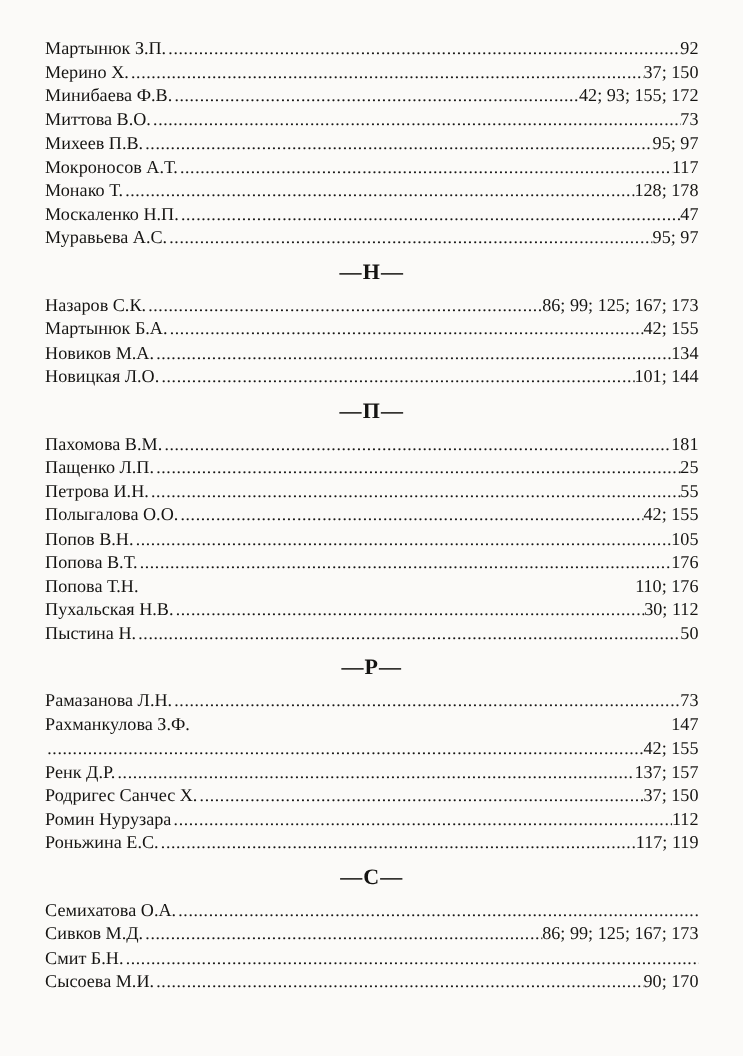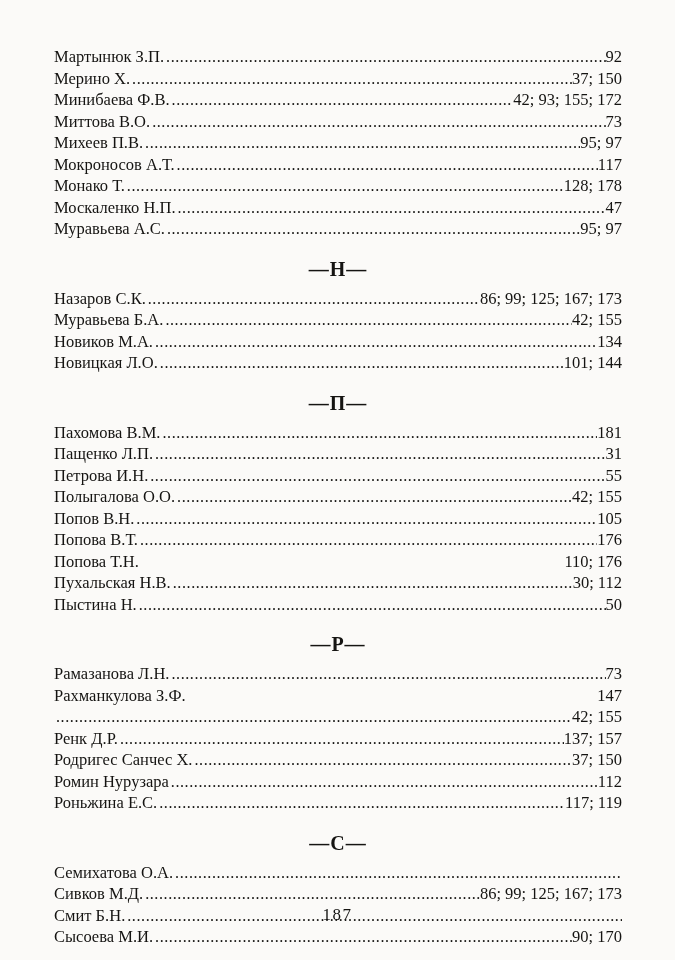--- a/index.html
+++ b/index.html
@@ -14,21 +14,21 @@
     color: #151412;
     font-family: "Liberation Serif", "DejaVu Serif", serif;
   }
   .page {
     box-sizing: border-box;
     width: 675px;
     height: 960px;
     padding: 30px 37px 0 38px;
     position: relative;
   }
-  .section { margin: 16px; }
+  .section { margin: 3px; }
   .sec-header {
     text-align: center;
     font-weight: bold;
     font-size: 20px;
     line-height: 26px;
     margin: 8px 0 6px 0;
     letter-spacing: 1px;
   }
   .entry {
     display: flex;
@@ -118,21 +118,21 @@
         </div>
       </div>
       <div class="section">
         <div class="sec-header">—Н—</div>
         <div class="entry">
           <span class="name">Назаров С.К.</span>
           <span class="leader">............................................................................................................................................................................................................................</span>
           <span class="pages">86; 99; 125; 167; 173</span>
         </div>
         <div class="entry">
-          <span class="name">Муравьева Б.А.</span>
+          <span class="name">Мартынюк Б.А.</span>
           <span class="leader">............................................................................................................................................................................................................................</span>
           <span class="pages">42; 155</span>
         </div>
         <div class="entry">
           <span class="name">Новиков М.А.</span>
           <span class="leader">............................................................................................................................................................................................................................</span>
           <span class="pages">134</span>
         </div>
         <div class="entry">
           <span class="name">Новицкая Л.О.</span>
@@ -143,21 +143,21 @@
       <div class="section">
         <div class="sec-header">—П—</div>
         <div class="entry">
           <span class="name">Пахомова В.М.</span>
           <span class="leader">............................................................................................................................................................................................................................</span>
           <span class="pages">181</span>
         </div>
         <div class="entry">
           <span class="name">Пащенко Л.П.</span>
           <span class="leader">............................................................................................................................................................................................................................</span>
-          <span class="pages">31</span>
+          <span class="pages">25</span>
         </div>
         <div class="entry">
           <span class="name">Петрова И.Н.</span>
           <span class="leader">............................................................................................................................................................................................................................</span>
           <span class="pages">55</span>
         </div>
         <div class="entry">
           <span class="name">Полыгалова О.О.</span>
           <span class="leader">............................................................................................................................................................................................................................</span>
           <span class="pages">42; 155</span>
@@ -240,14 +240,13 @@
           <span class="name">Смит Б.Н.</span>
           <span class="leader">............................................................................................................................................................................................................................</span>
         </div>
         <div class="entry">
           <span class="name">Сысоева М.И.</span>
           <span class="leader">............................................................................................................................................................................................................................</span>
           <span class="pages">90; 170</span>
         </div>
       </div>
     </div>
-  <div class="page-number">187</div>
 </div>
 
 </body></html>

